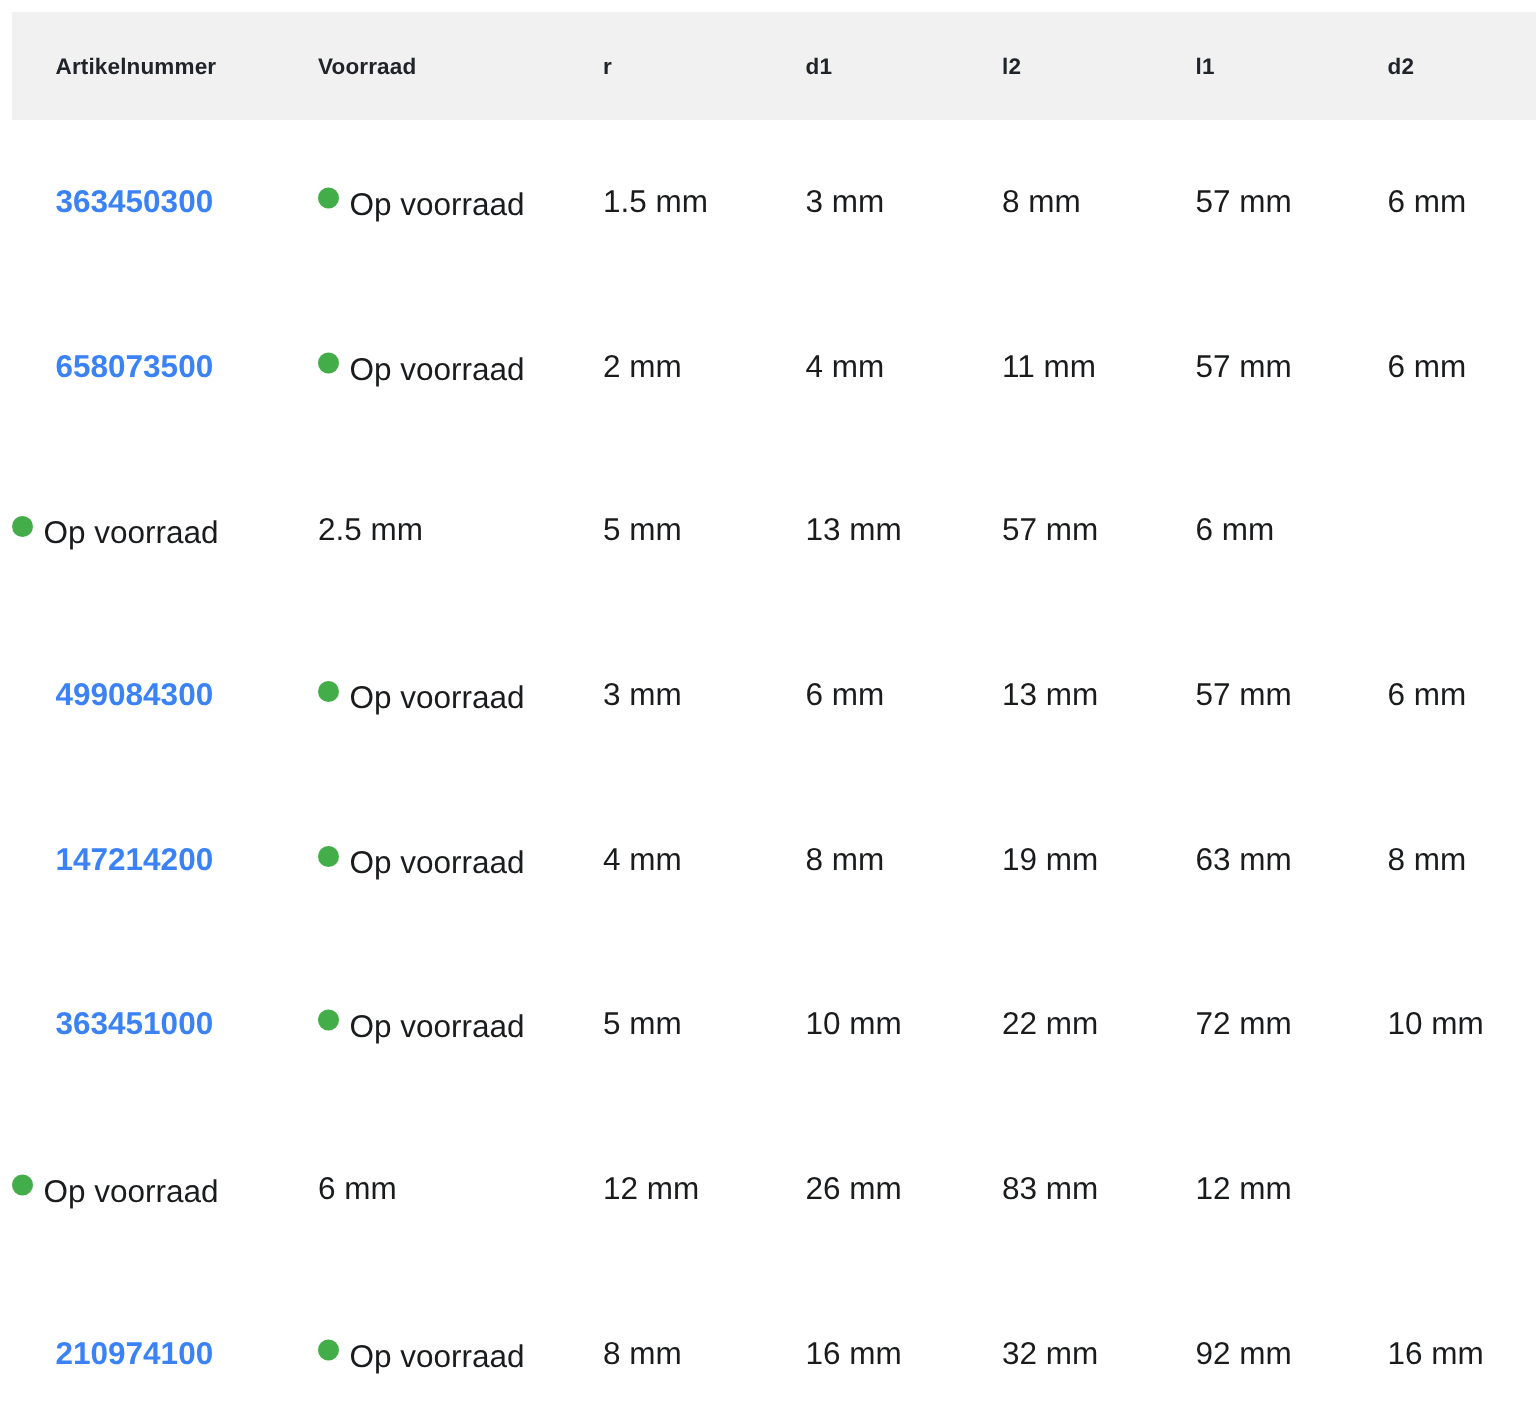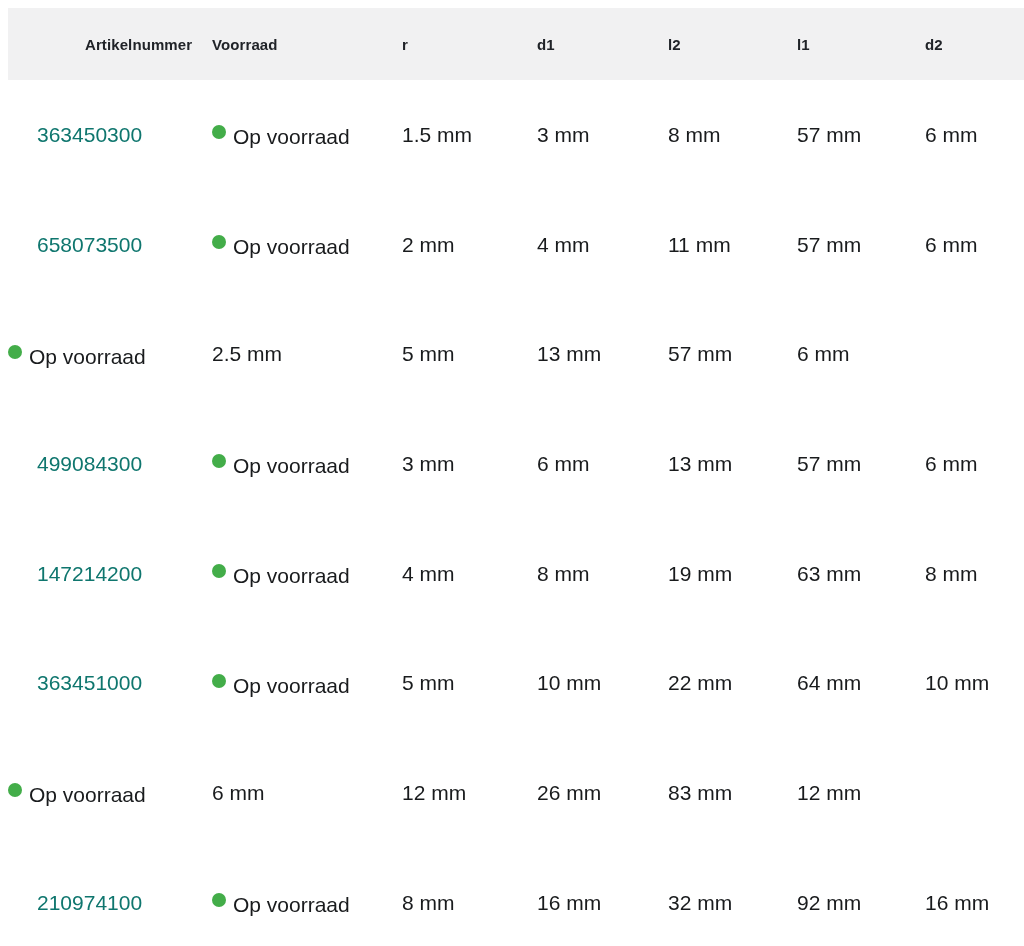--- a/index.html
+++ b/index.html
@@ -24,34 +24,34 @@
   .header-row {
     height: 72px;
     background: #f1f1f2;
   }
   .header-cell {
     font-size: 15px;
     font-weight: bold;
     color: #202328;
     letter-spacing: 0.1px;
   }
-  .header-cell.first { padding-left: 29px; margin-left: 48px; }
+  .header-cell.first { padding-left: 29px; }
   .body-row {
     height: 109.7px;
     background: #ffffff;
   }
   .cell {
     font-size: 21px;
     color: #191b1d;
     white-space: nowrap;
   }
   .cell.artnr {
     padding-left: 29px;
-    font-weight: normal;
-    color: #0f766e;
+    font-weight: bold;
+    color: #3b82f6;
   }
   .status {
     display: inline-flex;
   }
   .status-dot {
     display: inline-block;
     width: 14px;
     height: 14px;
     border-radius: 50%;
     margin-right: 7px;
@@ -152,21 +152,21 @@
       <div class="cell artnr">363451000</div>
       <div class="cell">
         <span class="status">
           <span class="status-dot" style="background: rgb(67, 173, 73);"></span>
           <span>Op voorraad</span>
         </span>
       </div>
       <div class="cell">5 mm</div>
       <div class="cell">10 mm</div>
       <div class="cell">22 mm</div>
-      <div class="cell">64 mm</div>
+      <div class="cell">72 mm</div>
       <div class="cell">10 mm</div>
     </div>
 
     <div class="grid-row body-row">
       <div class="cell">
         <span class="status">
           <span class="status-dot" style="background: rgb(67, 173, 73);"></span>
           <span>Op voorraad</span>
         </span>
       </div>

